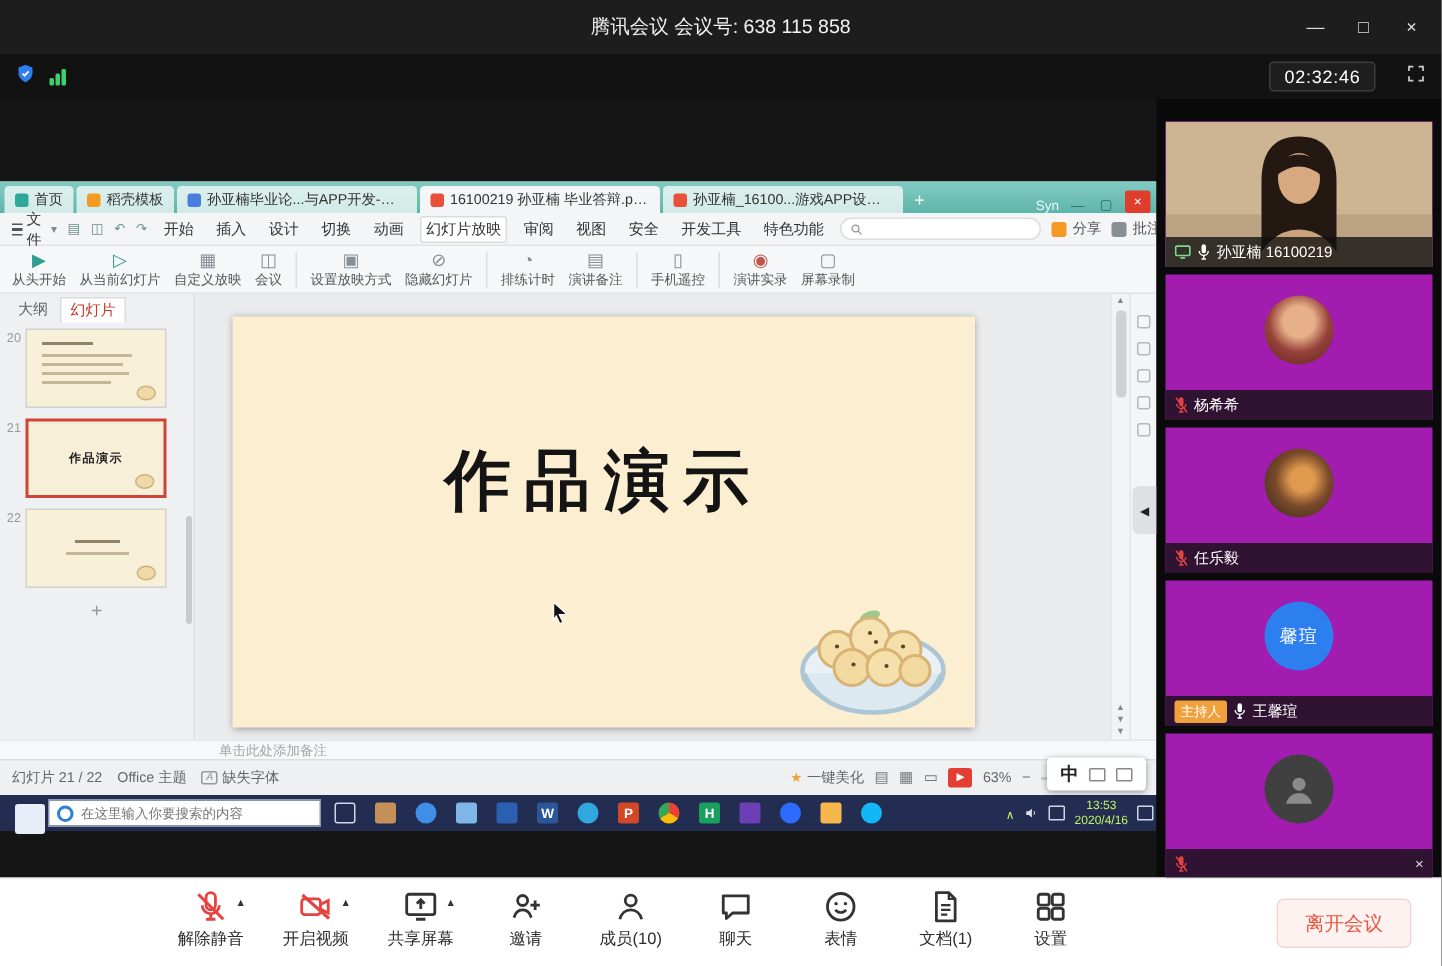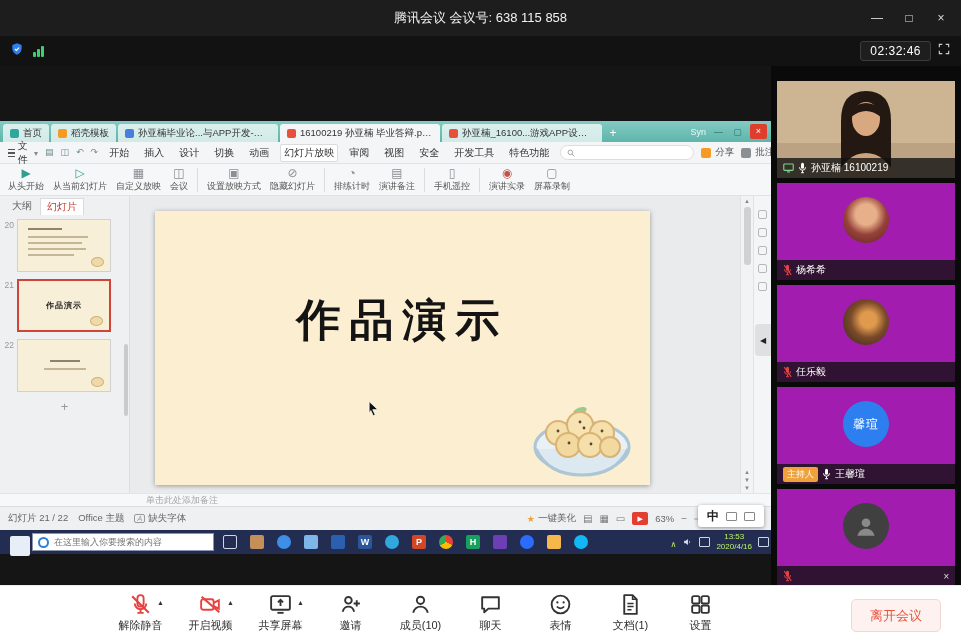--- a/index.html
+++ b/index.html
@@ -8,40 +8,40 @@
 .app { position:absolute; inset:0; }
 
 
 .titlebar { position:absolute; left:0; top:0; width:961px; height:36px; background:#1d1d1d; }
 .tb-title { position:absolute; inset:0; line-height:36px; text-align:center; color:#f2f2f2; font-size:13px; }
 .tb-controls { position:absolute; right:4px; top:0; height:36px; display:flex; }
 .tbc { width:32px; height:36px; line-height:36px; text-align:center; color:#dcdcdc; font-size:12px; }
 
 
 .meetbar { position:absolute; left:0; top:36px; width:961px; height:30px; background:#121212; display:flex; align-items:center; padding:0 10px; gap:9px; }
-.mb-right { margin-left:auto; display:flex; align-items:center; gap:6px; }
+.mb-right { margin-left:auto; display:flex; align-items:center; gap:20px; }
 .timer { border:1px solid #3d3d3d; background:#1e1e1e; color:#fff; font-size:12px; padding:2px 9px; border-radius:3px; letter-spacing:.5px; }
 .sigbars { display:flex; align-items:flex-end; gap:1px; height:12px; }
 .sigbars i { width:3px; background:#3ecf6e; border-radius:1px; display:block; }
 
 
 .main { position:absolute; left:0; top:66px; width:837px; height:519px; background:#0d0d0d; }
 .shared { position:absolute; left:0; top:0; width:771px; height:519px; background:#151515; overflow:hidden; }
 
 
 .wps { position:absolute; left:0; top:55px; width:771px; height:409px; background:#f4f5f6; color:#444; }
 .wtabs { position:absolute; left:0; top:0; width:771px; height:21px; background:linear-gradient(#83cbc3,#5eb5ab); display:flex; align-items:flex-end; padding-left:3px; }
 .wtab { height:18px; display:flex; align-items:center; gap:4px; background:rgba(255,255,255,.72); border-radius:3px 3px 0 0; padding:0 7px; font-size:9.5px; color:#333; margin-right:2px; max-width:160px; white-space:nowrap; }
 .wtab span { overflow:hidden; text-overflow:ellipsis; }
 .wtab.active { background:#f4f5f6; }
 .ticon { width:9px; height:9px; border-radius:2px; flex:0 0 auto; display:block; }
 .t-home { background:#2fa89b; } .t-docer { background:#f59a23; }
 .t-writer { background:#4a7edd; } .t-ppt { background:#e8503c; }
 .newtab { width:18px; color:#fff; font-size:12px; text-align:center; line-height:18px; }
-.wtabs-right { margin-left:auto; display:flex; align-items:center; height:21px; gap:6px; padding-right:4px; }
+.wtabs-right { margin-left:auto; display:flex; align-items:flex-end; height:21px; gap:6px; padding-right:4px; }
 .synclabel { font-size:9px; color:#eafaf8; }
 .wwc { color:#2c6b63; font-size:9px; width:13px; text-align:center; }
 .wclose { width:17px; height:15px; background:#e03e2d; color:#fff; font-size:9px; line-height:15px; text-align:center; border-radius:2px; }
 
 .wmenu { position:absolute; left:0; top:21px; width:771px; height:22px; display:flex; align-items:center; padding:0 8px; gap:7px; font-size:10px; color:#333; border-bottom:1px solid #e1e3e4; background:#f4f5f6; }
 .wfile { display:flex; align-items:center; gap:3px; }
 .bars { width:10px; height:8px; border-top:1.5px solid #555; border-bottom:1.5px solid #555; position:relative; display:block; }
 .bars::after { content:""; position:absolute; left:0; right:0; top:2.5px; height:1.5px; background:#555; }
 .caret::after { content:"▾"; font-size:8px; color:#888; }
 .mi { width:11px; height:11px; font-size:9px; color:#6b8f8a; text-align:center; line-height:11px; }

